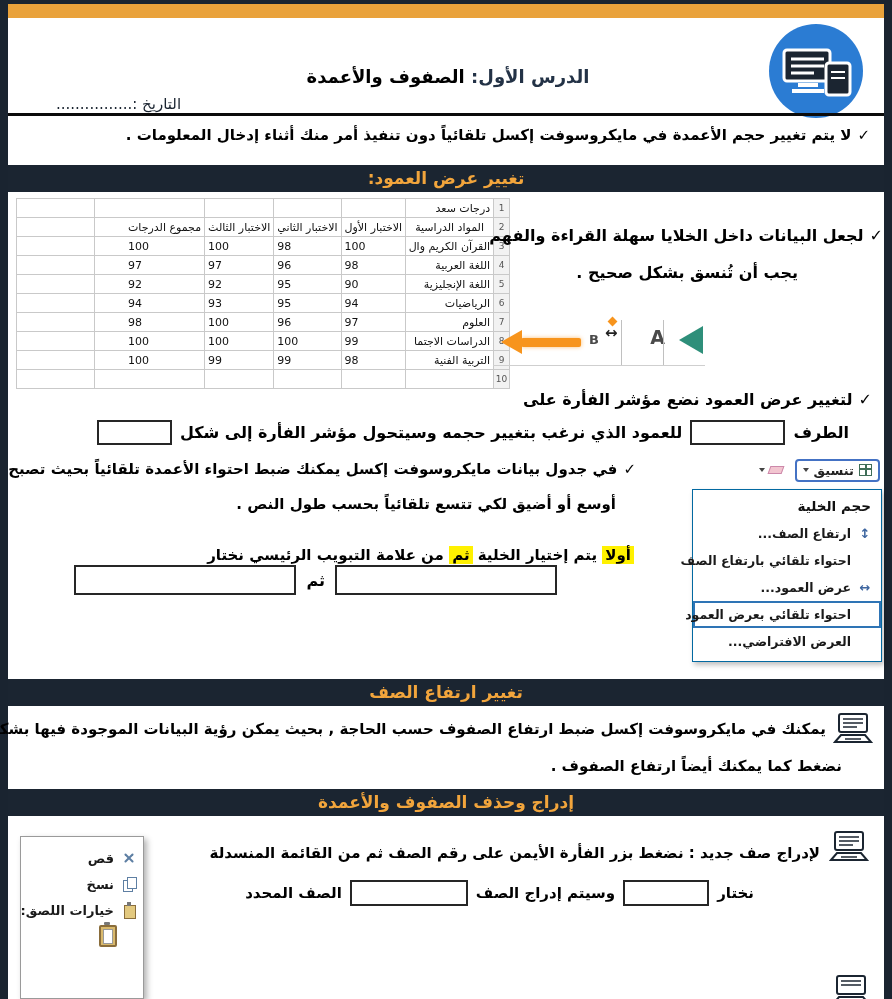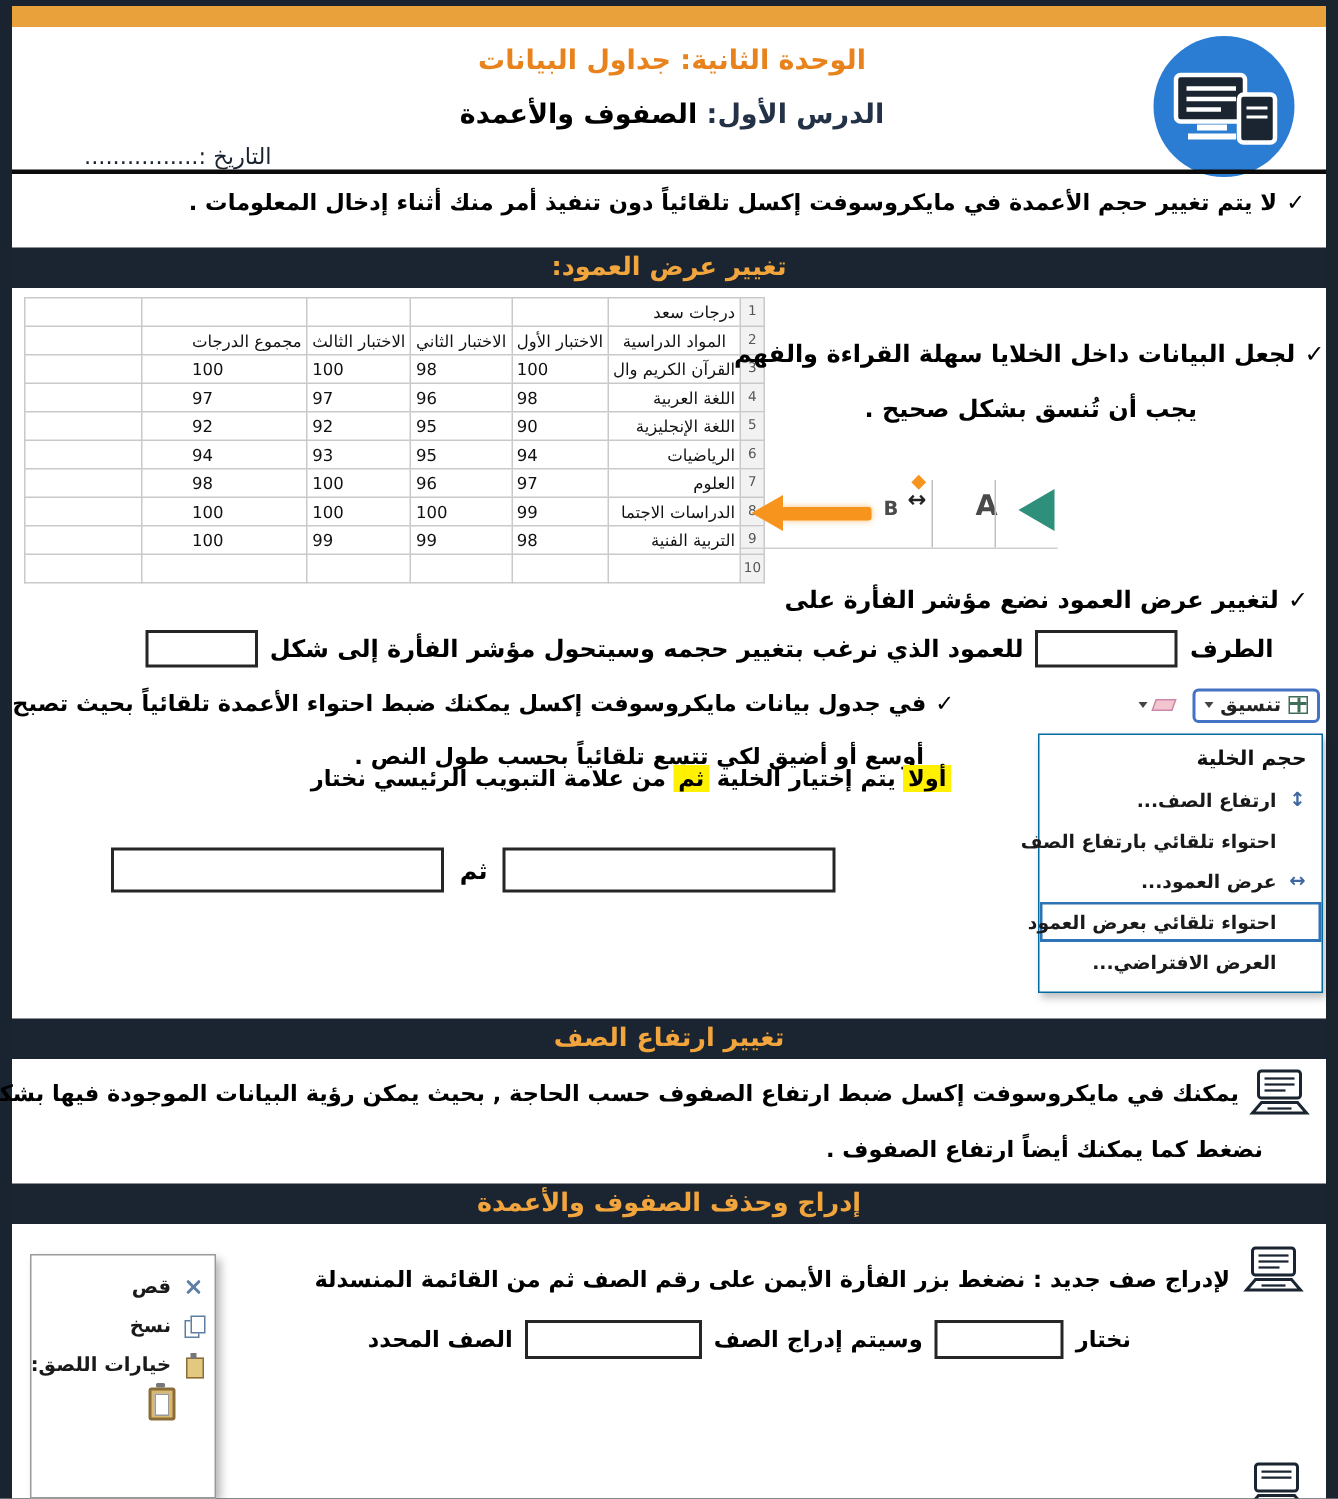--- a/index.html
+++ b/index.html
@@ -87,21 +87,20 @@
         <line x1="23" y1="36" x2="56" y2="36" stroke="#fff" stroke-width="3"></line>
         <line x1="23" y1="43" x2="56" y2="43" stroke="#fff" stroke-width="3"></line>
         <line x1="23" y1="50" x2="46" y2="50" stroke="#fff" stroke-width="3"></line>
         <rect x="30" y="60" width="20" height="4" fill="#fff"></rect>
         <rect x="24" y="66" width="32" height="4" fill="#fff"></rect>
         <rect x="58" y="40" width="24" height="32" rx="3" fill="#1B2531" stroke="#fff" stroke-width="3"></rect>
         <line x1="63" y1="49" x2="77" y2="49" stroke="#fff" stroke-width="2"></line>
         <line x1="63" y1="55" x2="77" y2="55" stroke="#fff" stroke-width="2"></line>
       </svg>
     </div>
-    <div class="unit-title">الوحدة الثانية: جداول البيانات</div>
     <div class="lesson-title">
       <span class="lesson-prefix">الدرس الأول:</span><span> الصفوف والأعمدة</span>
     </div>
     <div class="date">
       <span>التاريخ :</span><span>................</span>
     </div>
     <div class="hdr-line"></div>
 
     <div class="line t15" style="right:14px;top:108px;">
       <span class="check">✓</span><span>لا يتم تغيير حجم الأعمدة في مايكروسوفت إكسل تلقائياً دون تنفيذ أمر منك أثناء إدخال المعلومات .</span>
@@ -228,21 +227,21 @@
       <span>الطرف</span>
       <span class="box" style="width:95px;height:25px;"></span>
       <span>للعمود الذي نرغب بتغيير حجمه وسيتحول مؤشر الفأرة إلى شكل</span>
       <span class="box" style="width:75px;height:25px;"></span>
     </div>
 
     <div class="line t15" style="right:248px;top:442px;">
       <span class="check">✓</span><span>في جدول بيانات مايكروسوفت إكسل يمكنك ضبط احتواء الأعمدة تلقائياً بحيث تصبح</span>
     </div>
     <div class="line t15" style="right:268px;top:477px;">أوسع أو أضيق لكي تتسع تلقائياً بحسب طول النص  .</div>
-    <div class="line t15" style="right:250px;top:492px;">
+    <div class="line t15" style="right:250px;top:528px;">
       <span class="hl-y">أولا</span><span> يتم إختيار الخلية </span><span class="hl-y">ثم</span><span> من علامة التبويب الرئيسي نختار</span>
     </div>
 
     <div class="flexline t16" style="right:327px;top:547px;gap:10px;">
       <span class="box" style="width:222px;height:30px;"></span>
       <span>ثم</span>
       <span class="box" style="width:222px;height:30px;"></span>
     </div>
 
     <div class="fmt-wrap">

